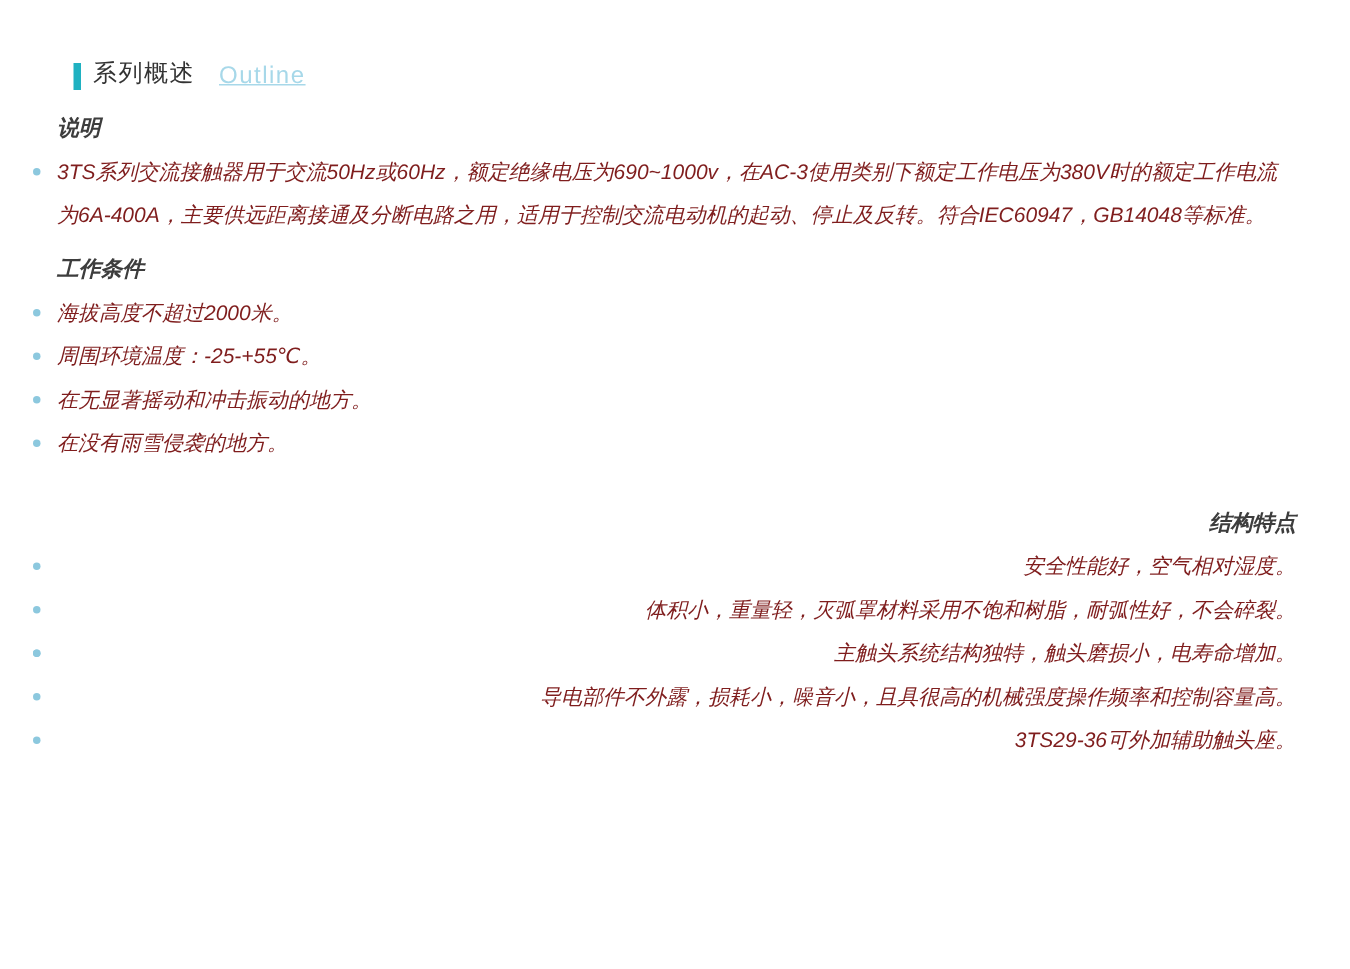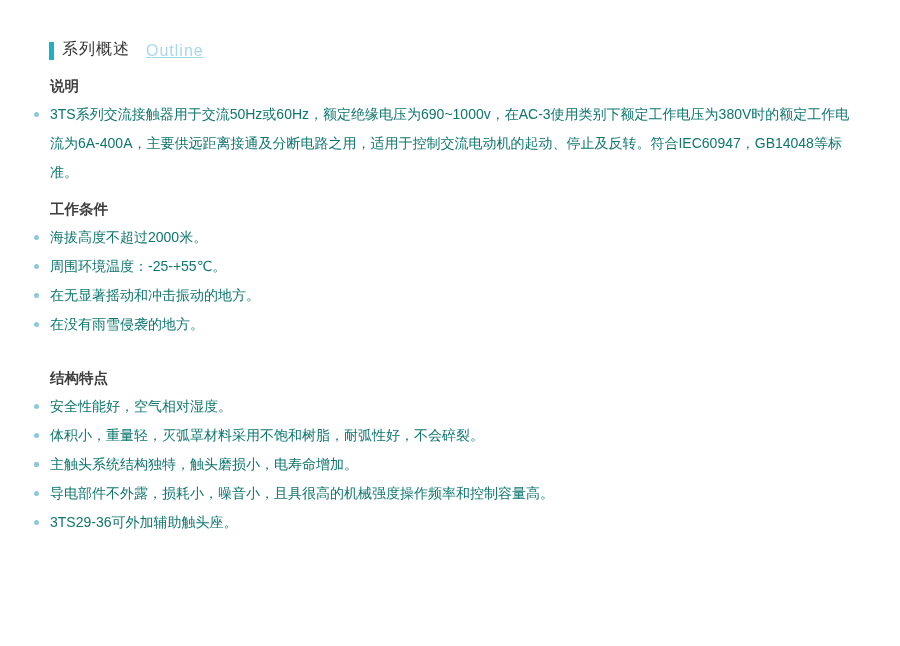--- a/index.html
+++ b/index.html
@@ -45,41 +45,41 @@
     color: #a7d8e9;
     margin-left: 16px;
     letter-spacing: 1px;
     font-weight: 400;
     text-decoration: underline;
   }
   
   .content {
     padding: 0 36px 0 38px;
   }
-  .section { margin: 12px; }
+  .section { margin: 0; font-style: italic; }
   .section:nth-child(1) { margin-top: 18px; }
   .section:nth-child(2) { margin-top: 14px; }
-  .section:nth-child(3) { margin-top: 31px; }
+  .section:nth-child(3) { margin-top: 31px; text-align: right; }
   .section-heading {
     margin: 0 0 6px 0;
     font-size: 14.5px;
     font-weight: bold;
     color: #3d3d3d;
     line-height: 16px;
   }
   .bullet-list {
     list-style: none;
     margin: 0;
     padding: 0;
   }
   .bullet-item {
     position: relative;
     font-size: 14px;
     line-height: 29px;
-    color: #0f766e;
+    color: #7f1d1d;
   }
   .dot {
     position: absolute;
     left: -16px;
     top: 12px;
     width: 5px;
     height: 5px;
     border-radius: 50%;
     background: #8cc8de;
   }

